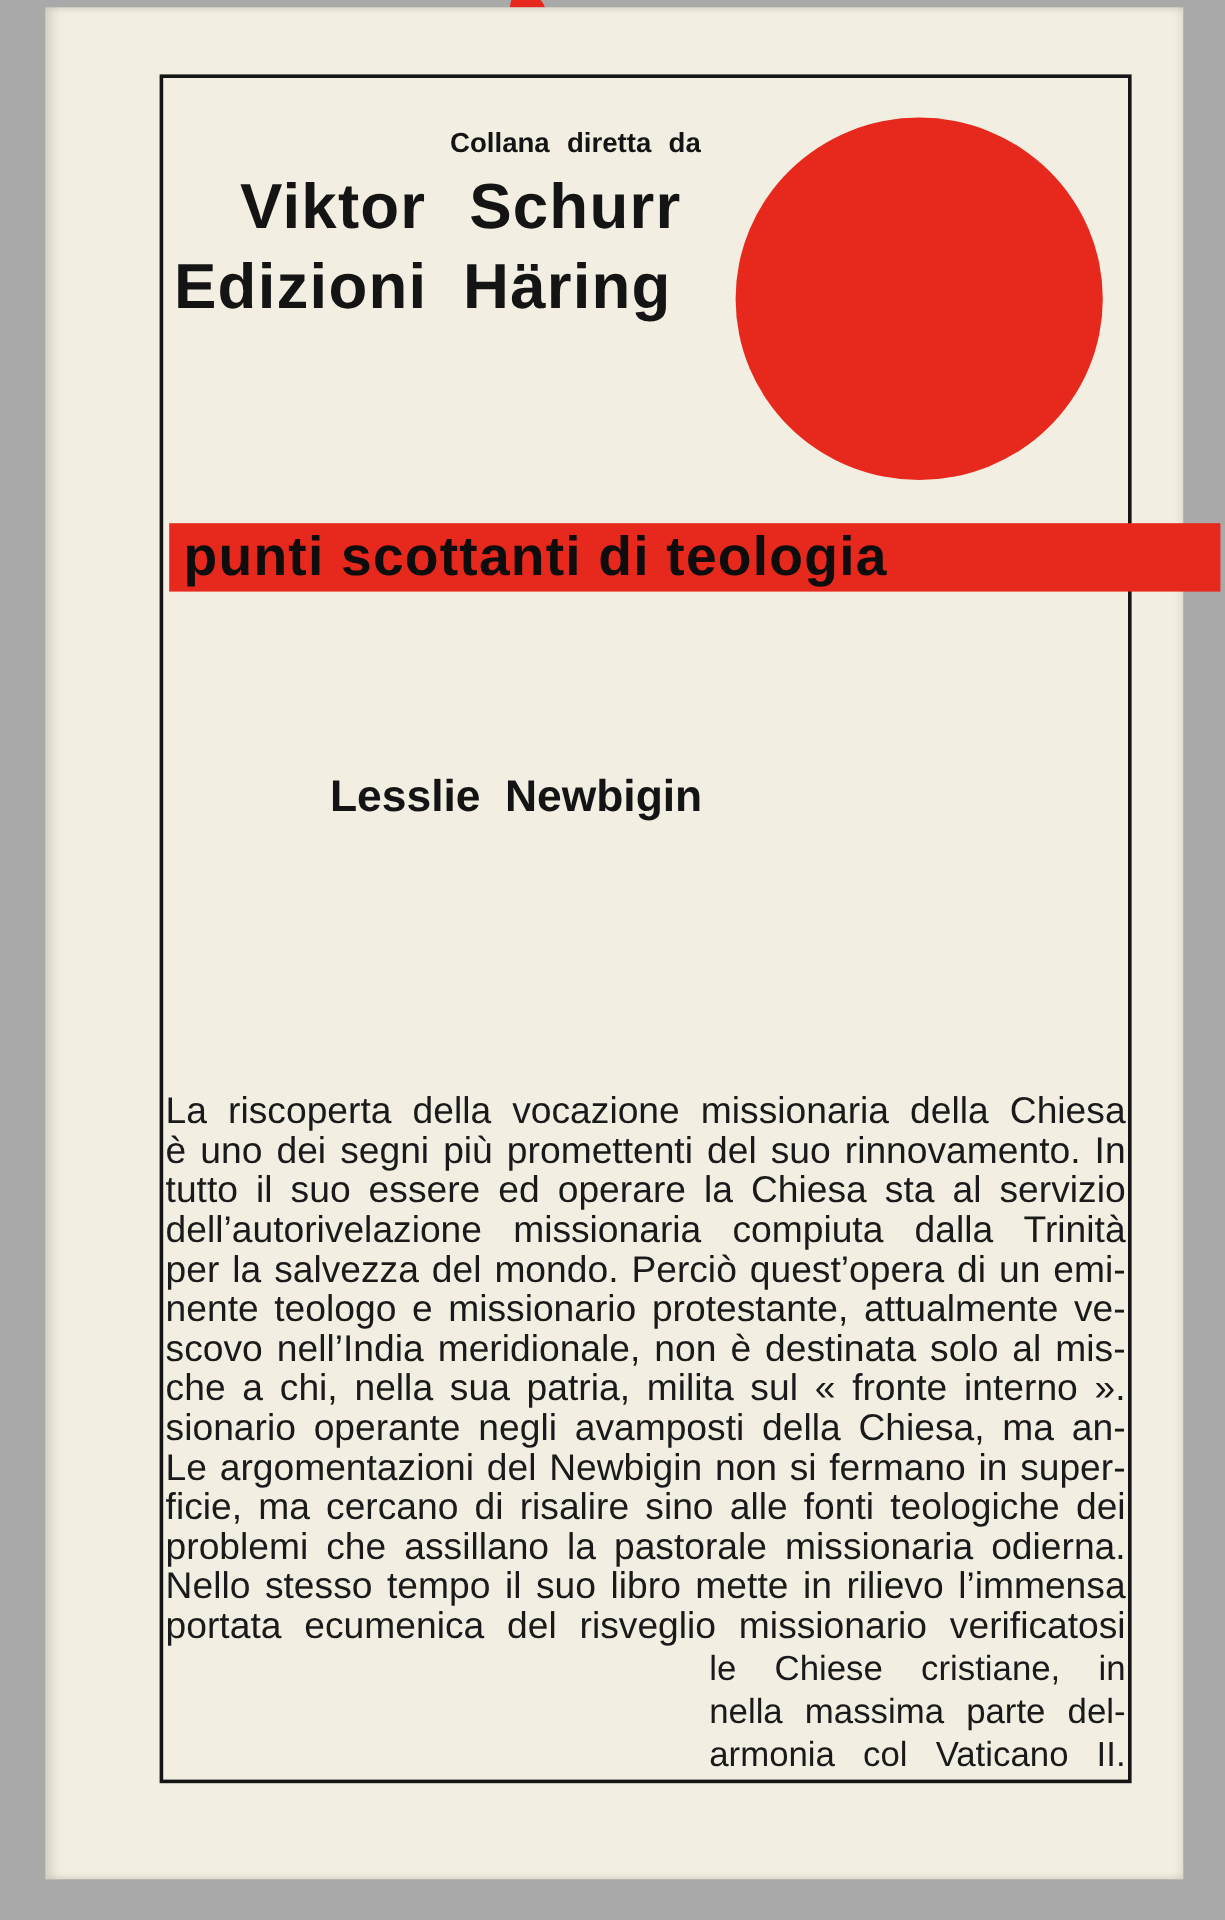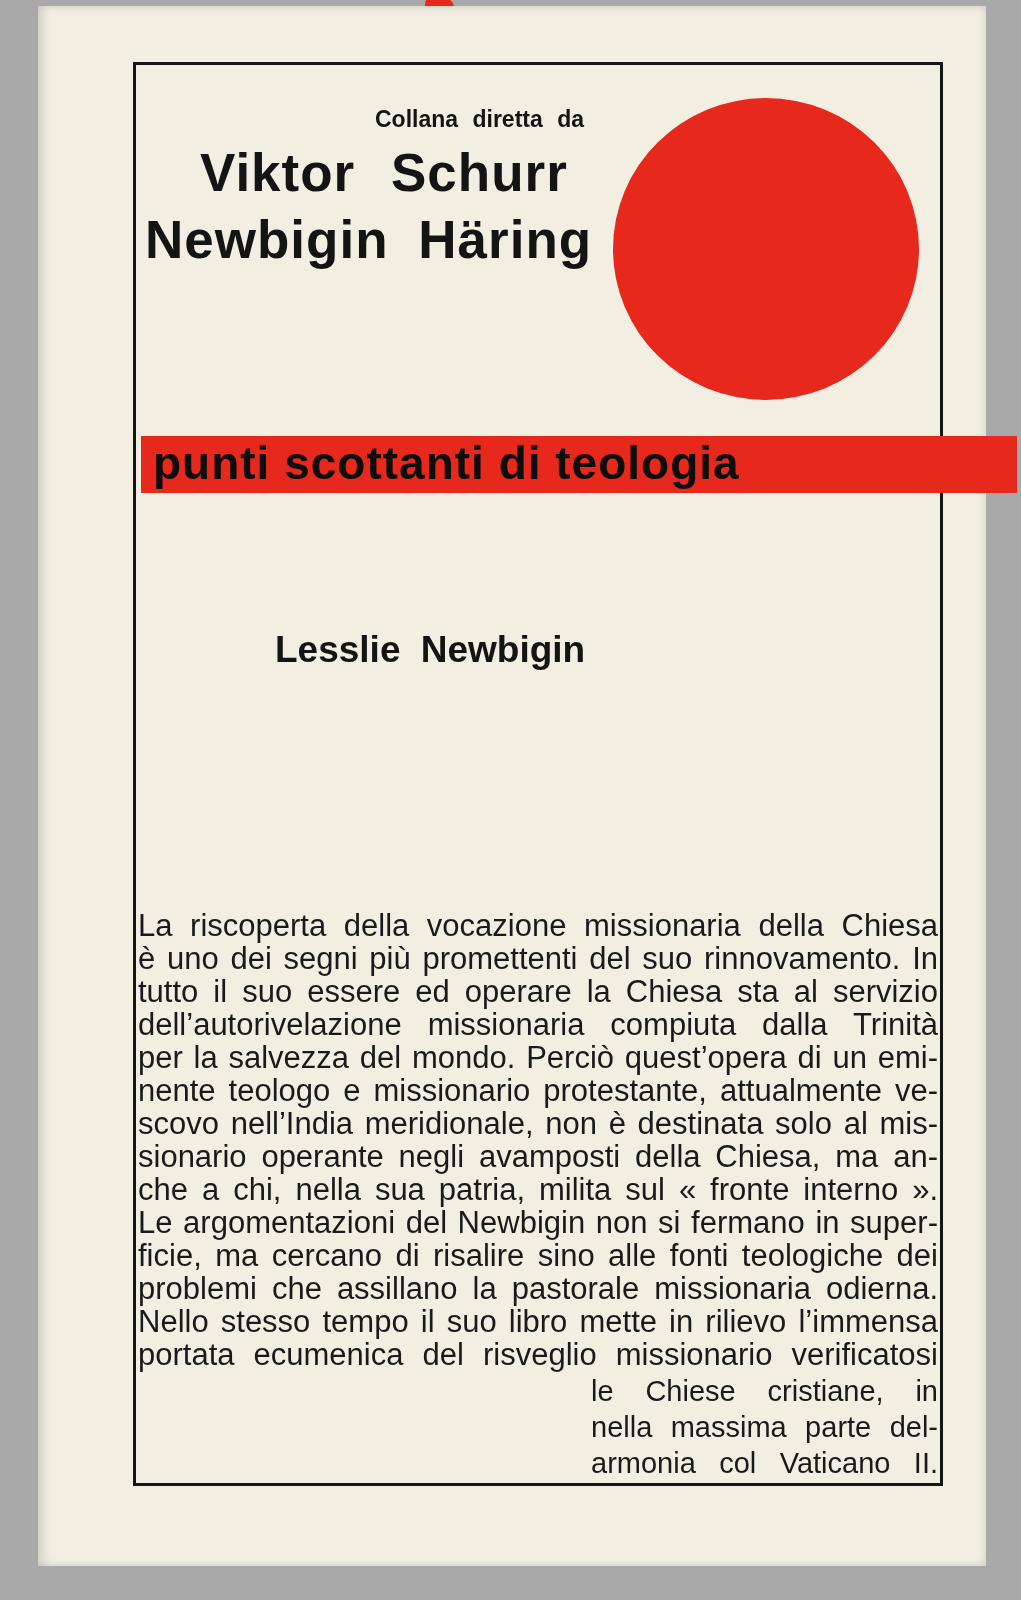--- a/index.html
+++ b/index.html
@@ -74,21 +74,21 @@
     position:absolute;
     left:12px;top:0;
     line-height:55px;
     font-size:46px;font-weight:700;
     letter-spacing:1px;
     color:#0d0d0d;
     white-space:nowrap;
   }
   .author{
     position:absolute;
-    left:237px;top:623px;
+    left:237px;top:637px;
     font-size:37px;font-weight:700;
     word-spacing:10px;
     color:#141414;white-space:nowrap;
   }
   .title-block{
     position:absolute;
     left:100px;top:688px;
     width:462px;
     text-align:right;
     color:#b9d23f;
@@ -134,41 +134,41 @@
 <body>
 
 <div class="scan">
   <div class="red-smudge"></div>
 
   <div class="cover">
     <div class="frame"></div>
 
     <div class="collana" style="position:absolute;">Collana diretta da</div>
     <div class="editor1">Viktor Schurr</div>
-    <div class="editor2">Newbigin Häring</div>
+    <div class="editor2">Edizioni Häring</div>
 
     <div class="red-circle"></div>
 
     <div class="band">
       <div class="band-label">punti scottanti di teologia</div>
     </div>
 
     <div class="author">Lesslie Newbigin</div>
 
 
     <div class="body-text">
       <div class="body-line">La riscoperta della vocazione missionaria della Chiesa</div>
       <div class="body-line">è uno dei segni più promettenti del suo rinnovamento. In</div>
       <div class="body-line">tutto il suo essere ed operare la Chiesa sta al servizio</div>
       <div class="body-line">dell’autorivelazione missionaria compiuta dalla Trinità</div>
       <div class="body-line">per la salvezza del mondo. Perciò quest’opera di un emi-</div>
       <div class="body-line">nente teologo e missionario protestante, attualmente ve-</div>
       <div class="body-line">scovo nell’India meridionale, non è destinata solo al mis-</div>
+      <div class="body-line">che a chi, nella sua patria, milita sul « fronte interno ».</div>
       <div class="body-line">sionario operante negli avamposti della Chiesa, ma an-</div>
-      <div class="body-line">che a chi, nella sua patria, milita sul « fronte interno ».</div>
       <div class="body-line">Le argomentazioni del Newbigin non si fermano in super-</div>
       <div class="body-line">ficie, ma cercano di risalire sino alle fonti teologiche dei</div>
       <div class="body-line">problemi che assillano la pastorale missionaria odierna.</div>
       <div class="body-line">Nello stesso tempo il suo libro mette in rilievo l’immensa</div>
       <div class="body-line">portata ecumenica del risveglio missionario verificatosi</div>
     </div>
 
     <div class="narrow-text">
       <div class="narrow-line">le Chiese cristiane, in</div>
       <div class="narrow-line">nella massima parte del-</div>

